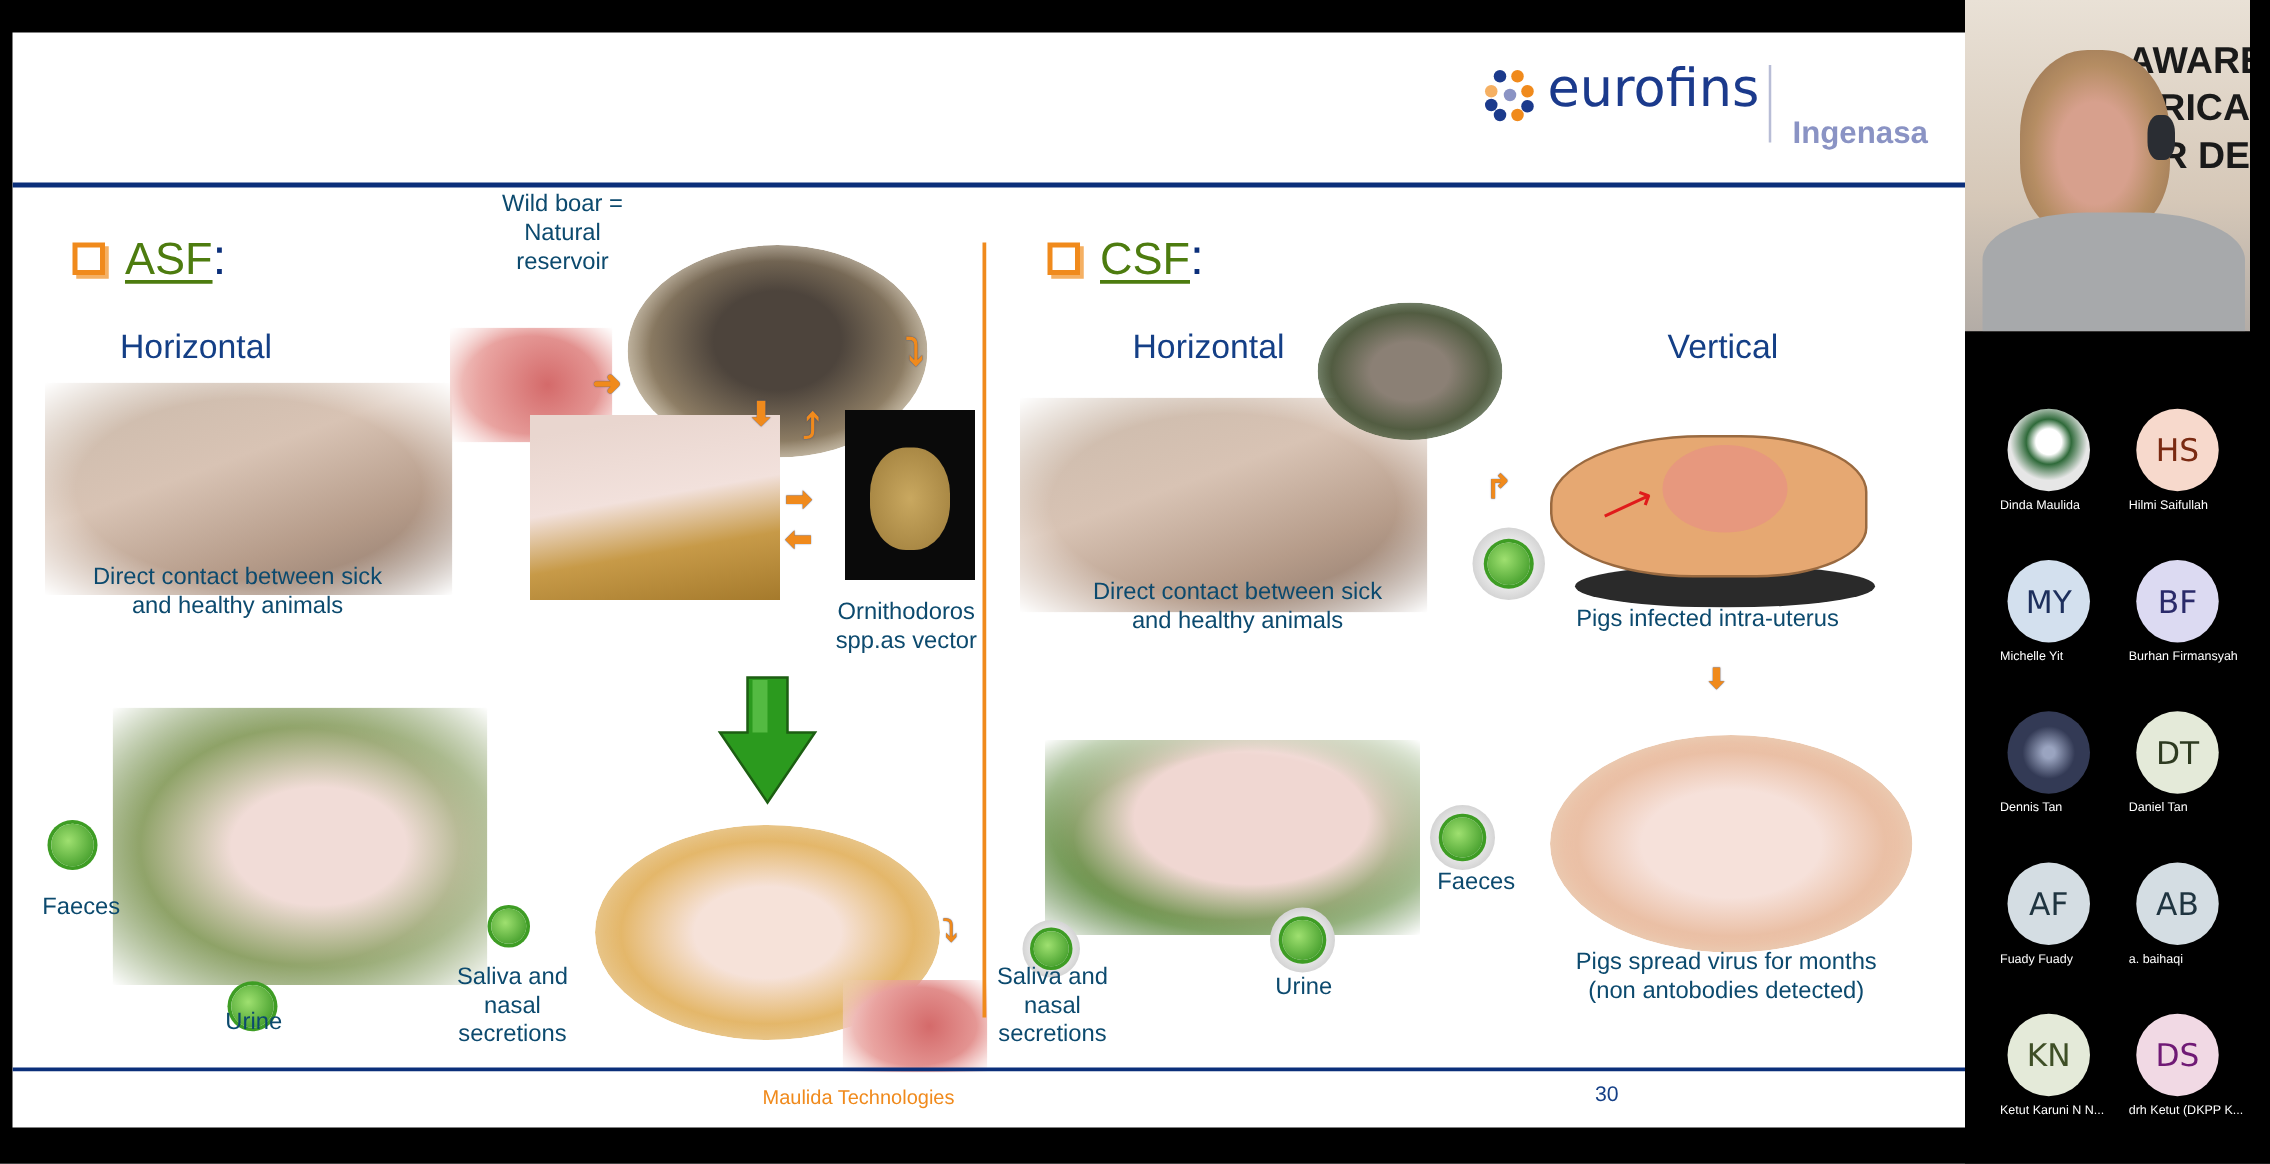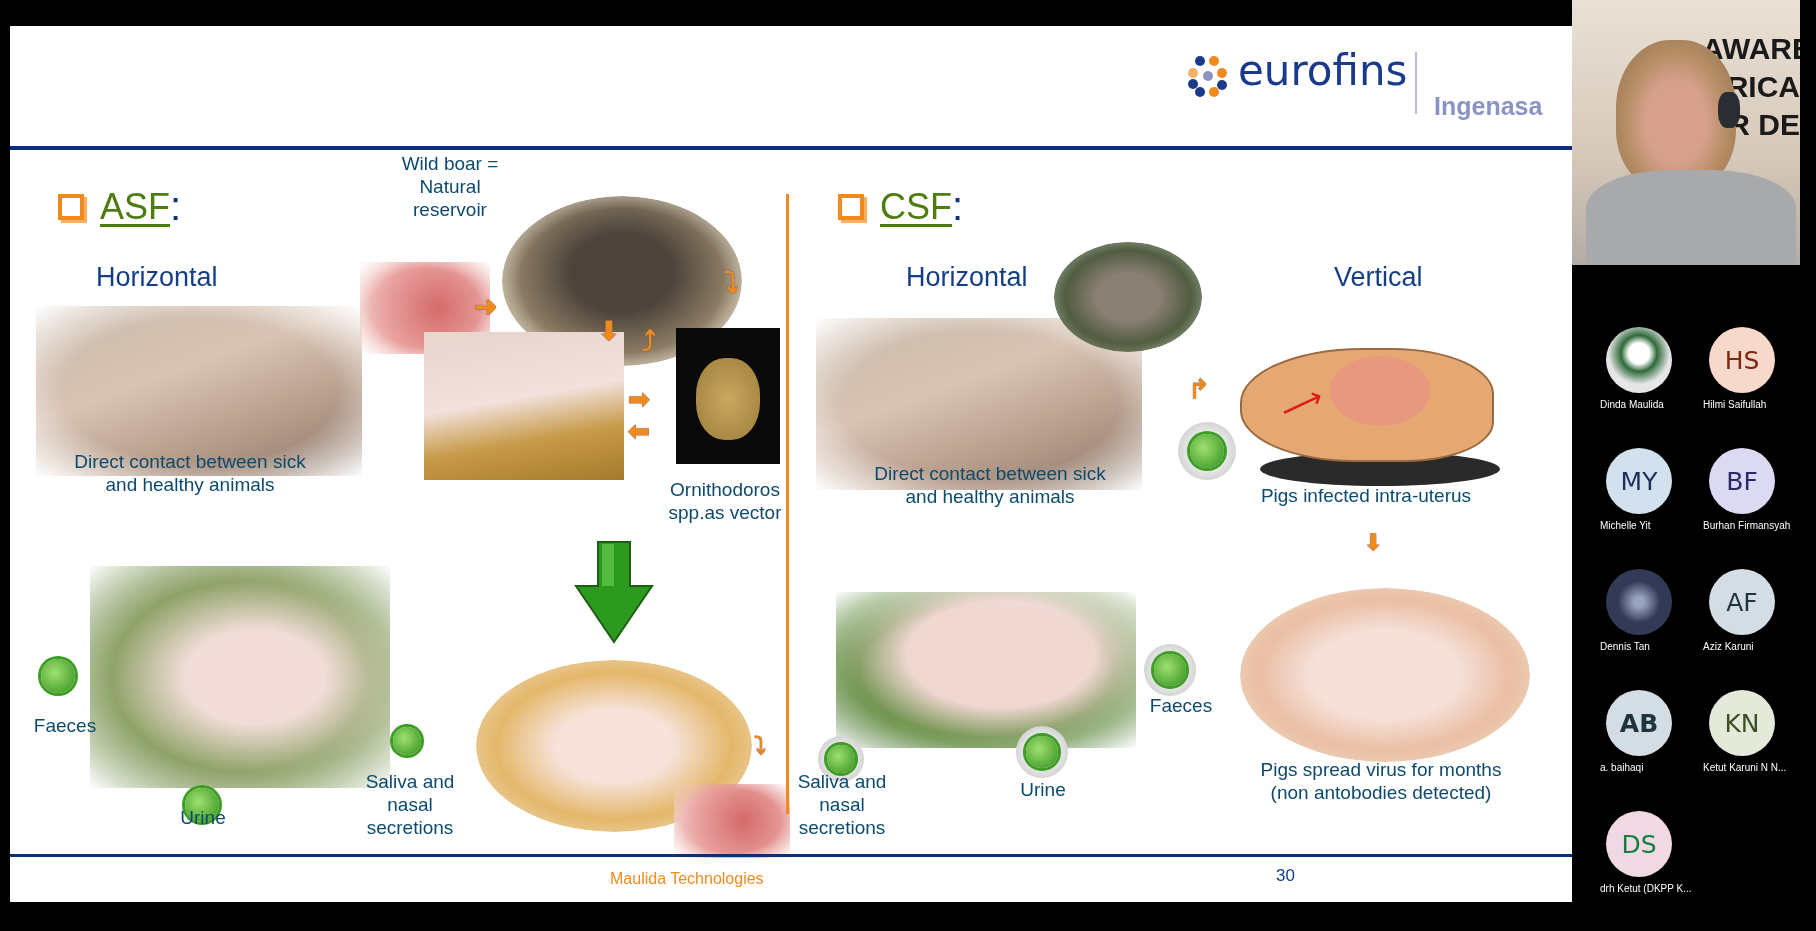--- a/index.html
+++ b/index.html
@@ -181,29 +181,33 @@
   </div>
   <div class="ptile">
     <div class="avatar" style="background:#dcdaf2;color:#2a2a6a;">BF</div>
     <div class="pname">Burhan Firmansyah</div>
   </div>
   <div class="ptile">
     <div class="avatar" style="background:radial-gradient(circle at 50% 50%,#9aa4c0 10%,#333a55 45%);"></div>
     <div class="pname">Dennis Tan</div>
   </div>
   <div class="ptile">
+    <div class="avatar" style="background:#e4ead9;color:#2d3a20;">DT</div>
+    <div class="pname">Daniel Tan</div>
+  </div>
+  <div class="ptile">
     <div class="avatar" style="background:#d4dde3;color:#1f3440;">AF</div>
-    <div class="pname">Aziz Karuni</div>
-  </div>
-  <div class="ptile">
-    <div class="avatar" style="background:#d4dde3;color:#1f3440;font-weight:bold;">AB</div>
+    <div class="pname">Fuady Fuady</div>
+  </div>
+  <div class="ptile">
+    <div class="avatar" style="background:#d4dde3;color:#1f3440;">AB</div>
     <div class="pname">a. baihaqi</div>
   </div>
   <div class="ptile">
     <div class="avatar" style="background:#e4ead9;color:#3e4f26;">KN</div>
     <div class="pname">Ketut Karuni N N...</div>
   </div>
   <div class="ptile">
-    <div class="avatar" style="background:#f1d9e4;color:#15803d;">DS</div>
+    <div class="avatar" style="background:#f1d9e4;color:#701a75;">DS</div>
     <div class="pname">drh Ketut (DKPP K...</div>
   </div>
 
 </div>
 
 </body></html>

